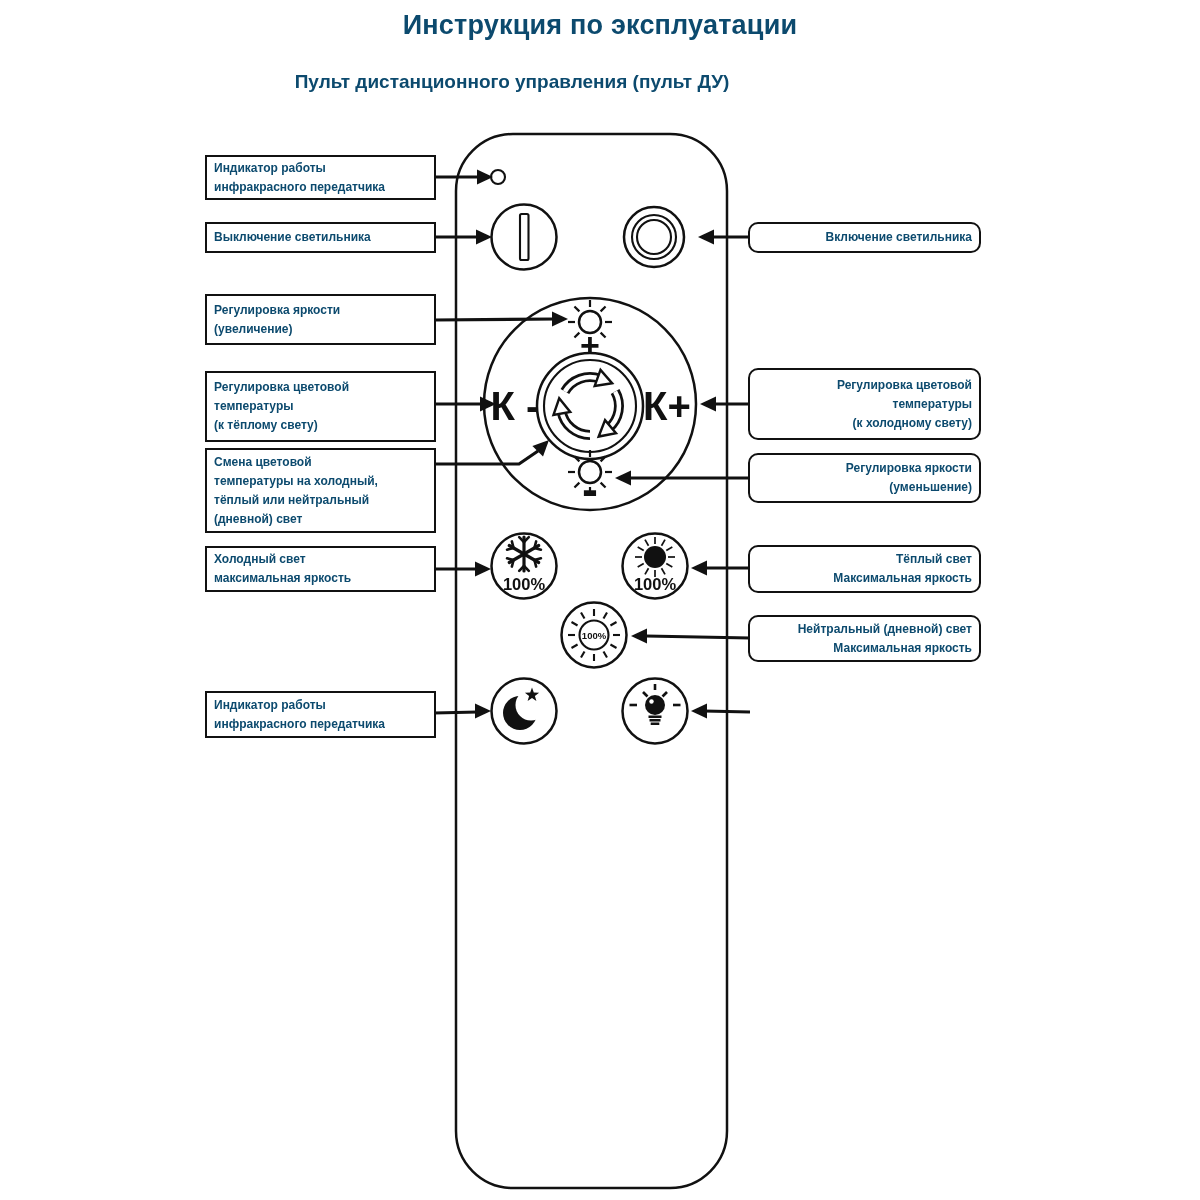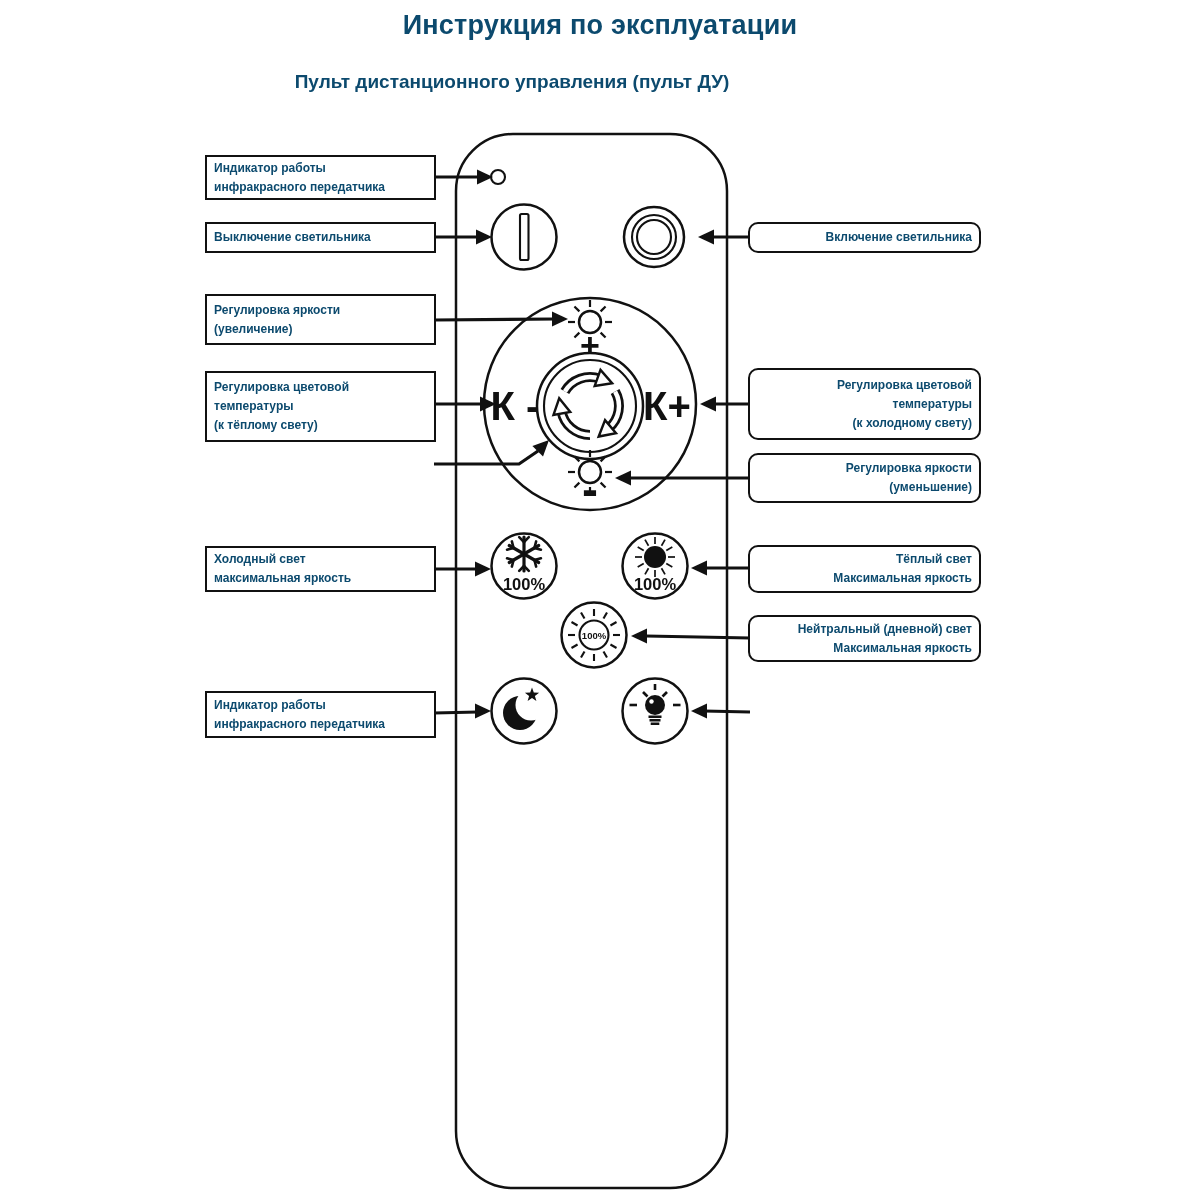--- a/index.html
+++ b/index.html
@@ -223,20 +223,24 @@
   </svg>
 
   <div class="label-box lb-left" style="top:155px;height:45px;">Индикатор работы
 инфракрасного передатчика</div>
   <div class="label-box lb-left" style="top:222px;height:31px;">Выключение светильника</div>
   <div class="label-box lb-left" style="top:294px;height:51px;">Регулировка яркости
 (увеличение)</div>
   <div class="label-box lb-left" style="top:371px;height:71px;">Регулировка цветовой
 температуры
 (к тёплому свету)</div>
+  <div class="label-box lb-left" style="top:448px;height:85px;">Смена цветовой
+температуры на холодный,
+тёплый или нейтральный
+(дневной) свет</div>
   <div class="label-box lb-left" style="top:546px;height:46px;">Холодный свет
 максимальная яркость</div>
   <div class="label-box lb-left" style="top:691px;height:47px;">Индикатор работы
 инфракрасного передатчика</div>
 
   <div class="label-box lb-right" style="top:222px;height:31px;">Включение светильника</div>
   <div class="label-box lb-right" style="top:368px;height:72px;">Регулировка цветовой
 температуры
 (к холодному свету)</div>
   <div class="label-box lb-right" style="top:453px;height:50px;">Регулировка яркости

